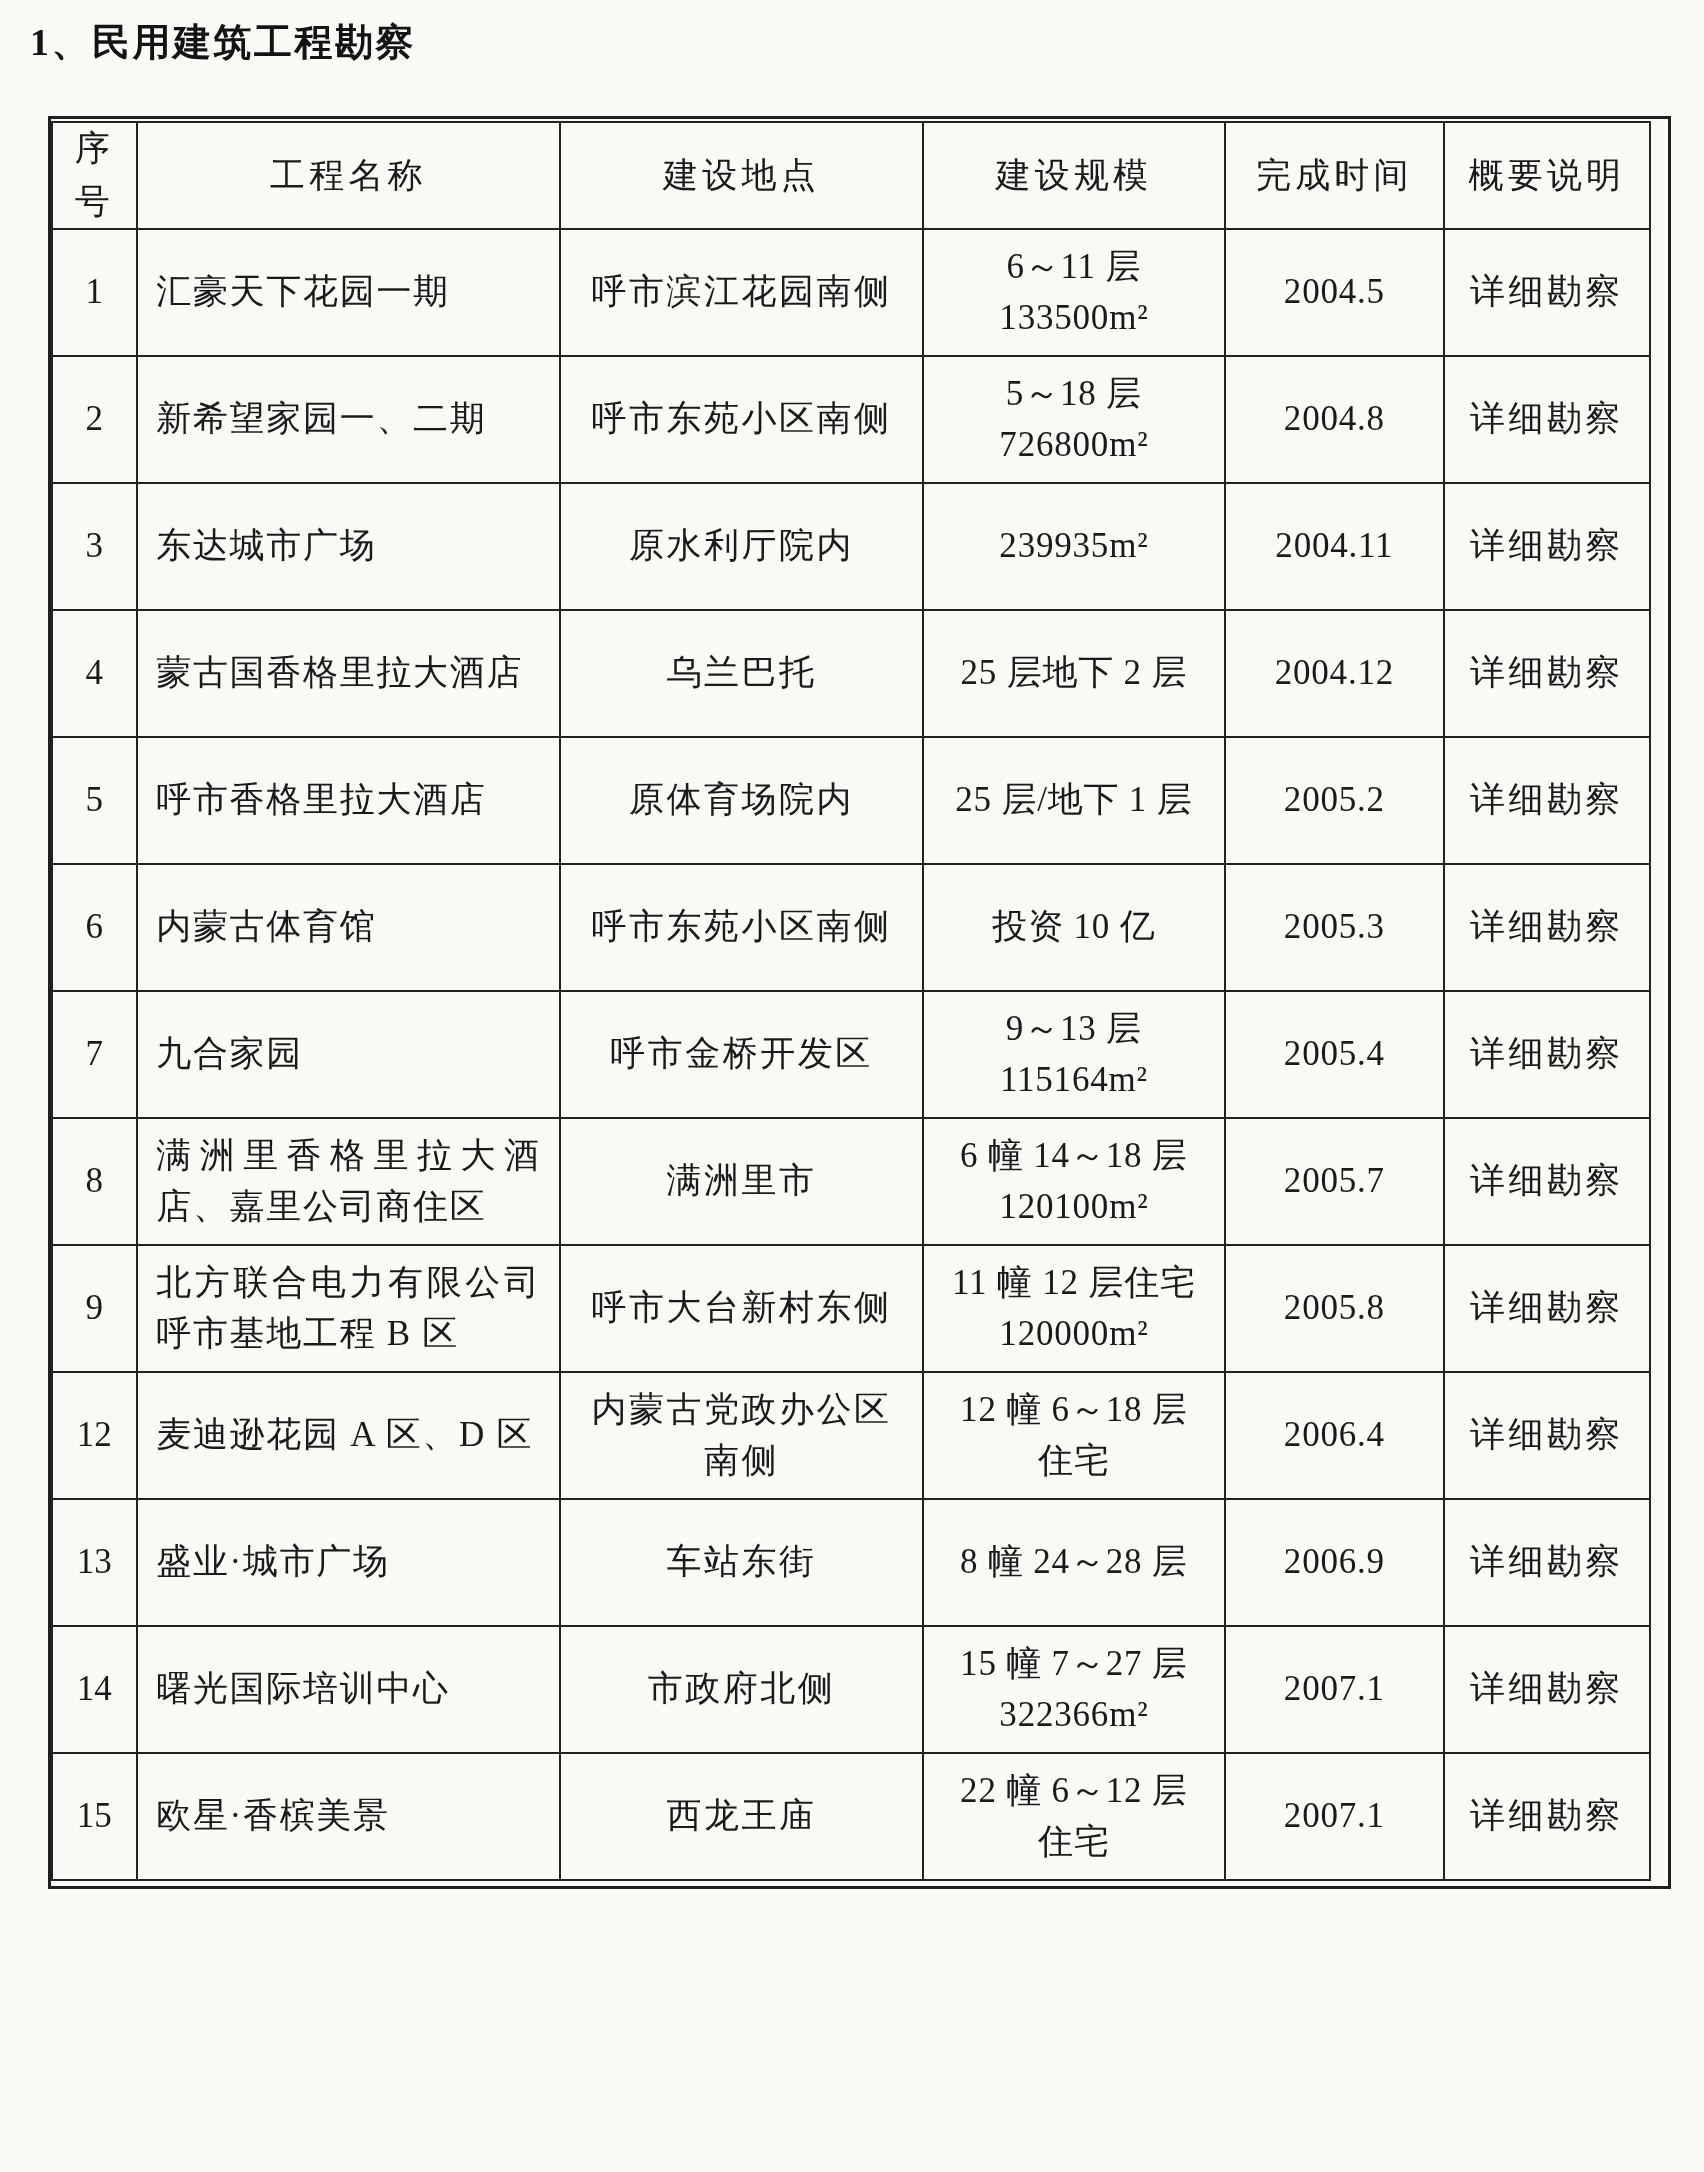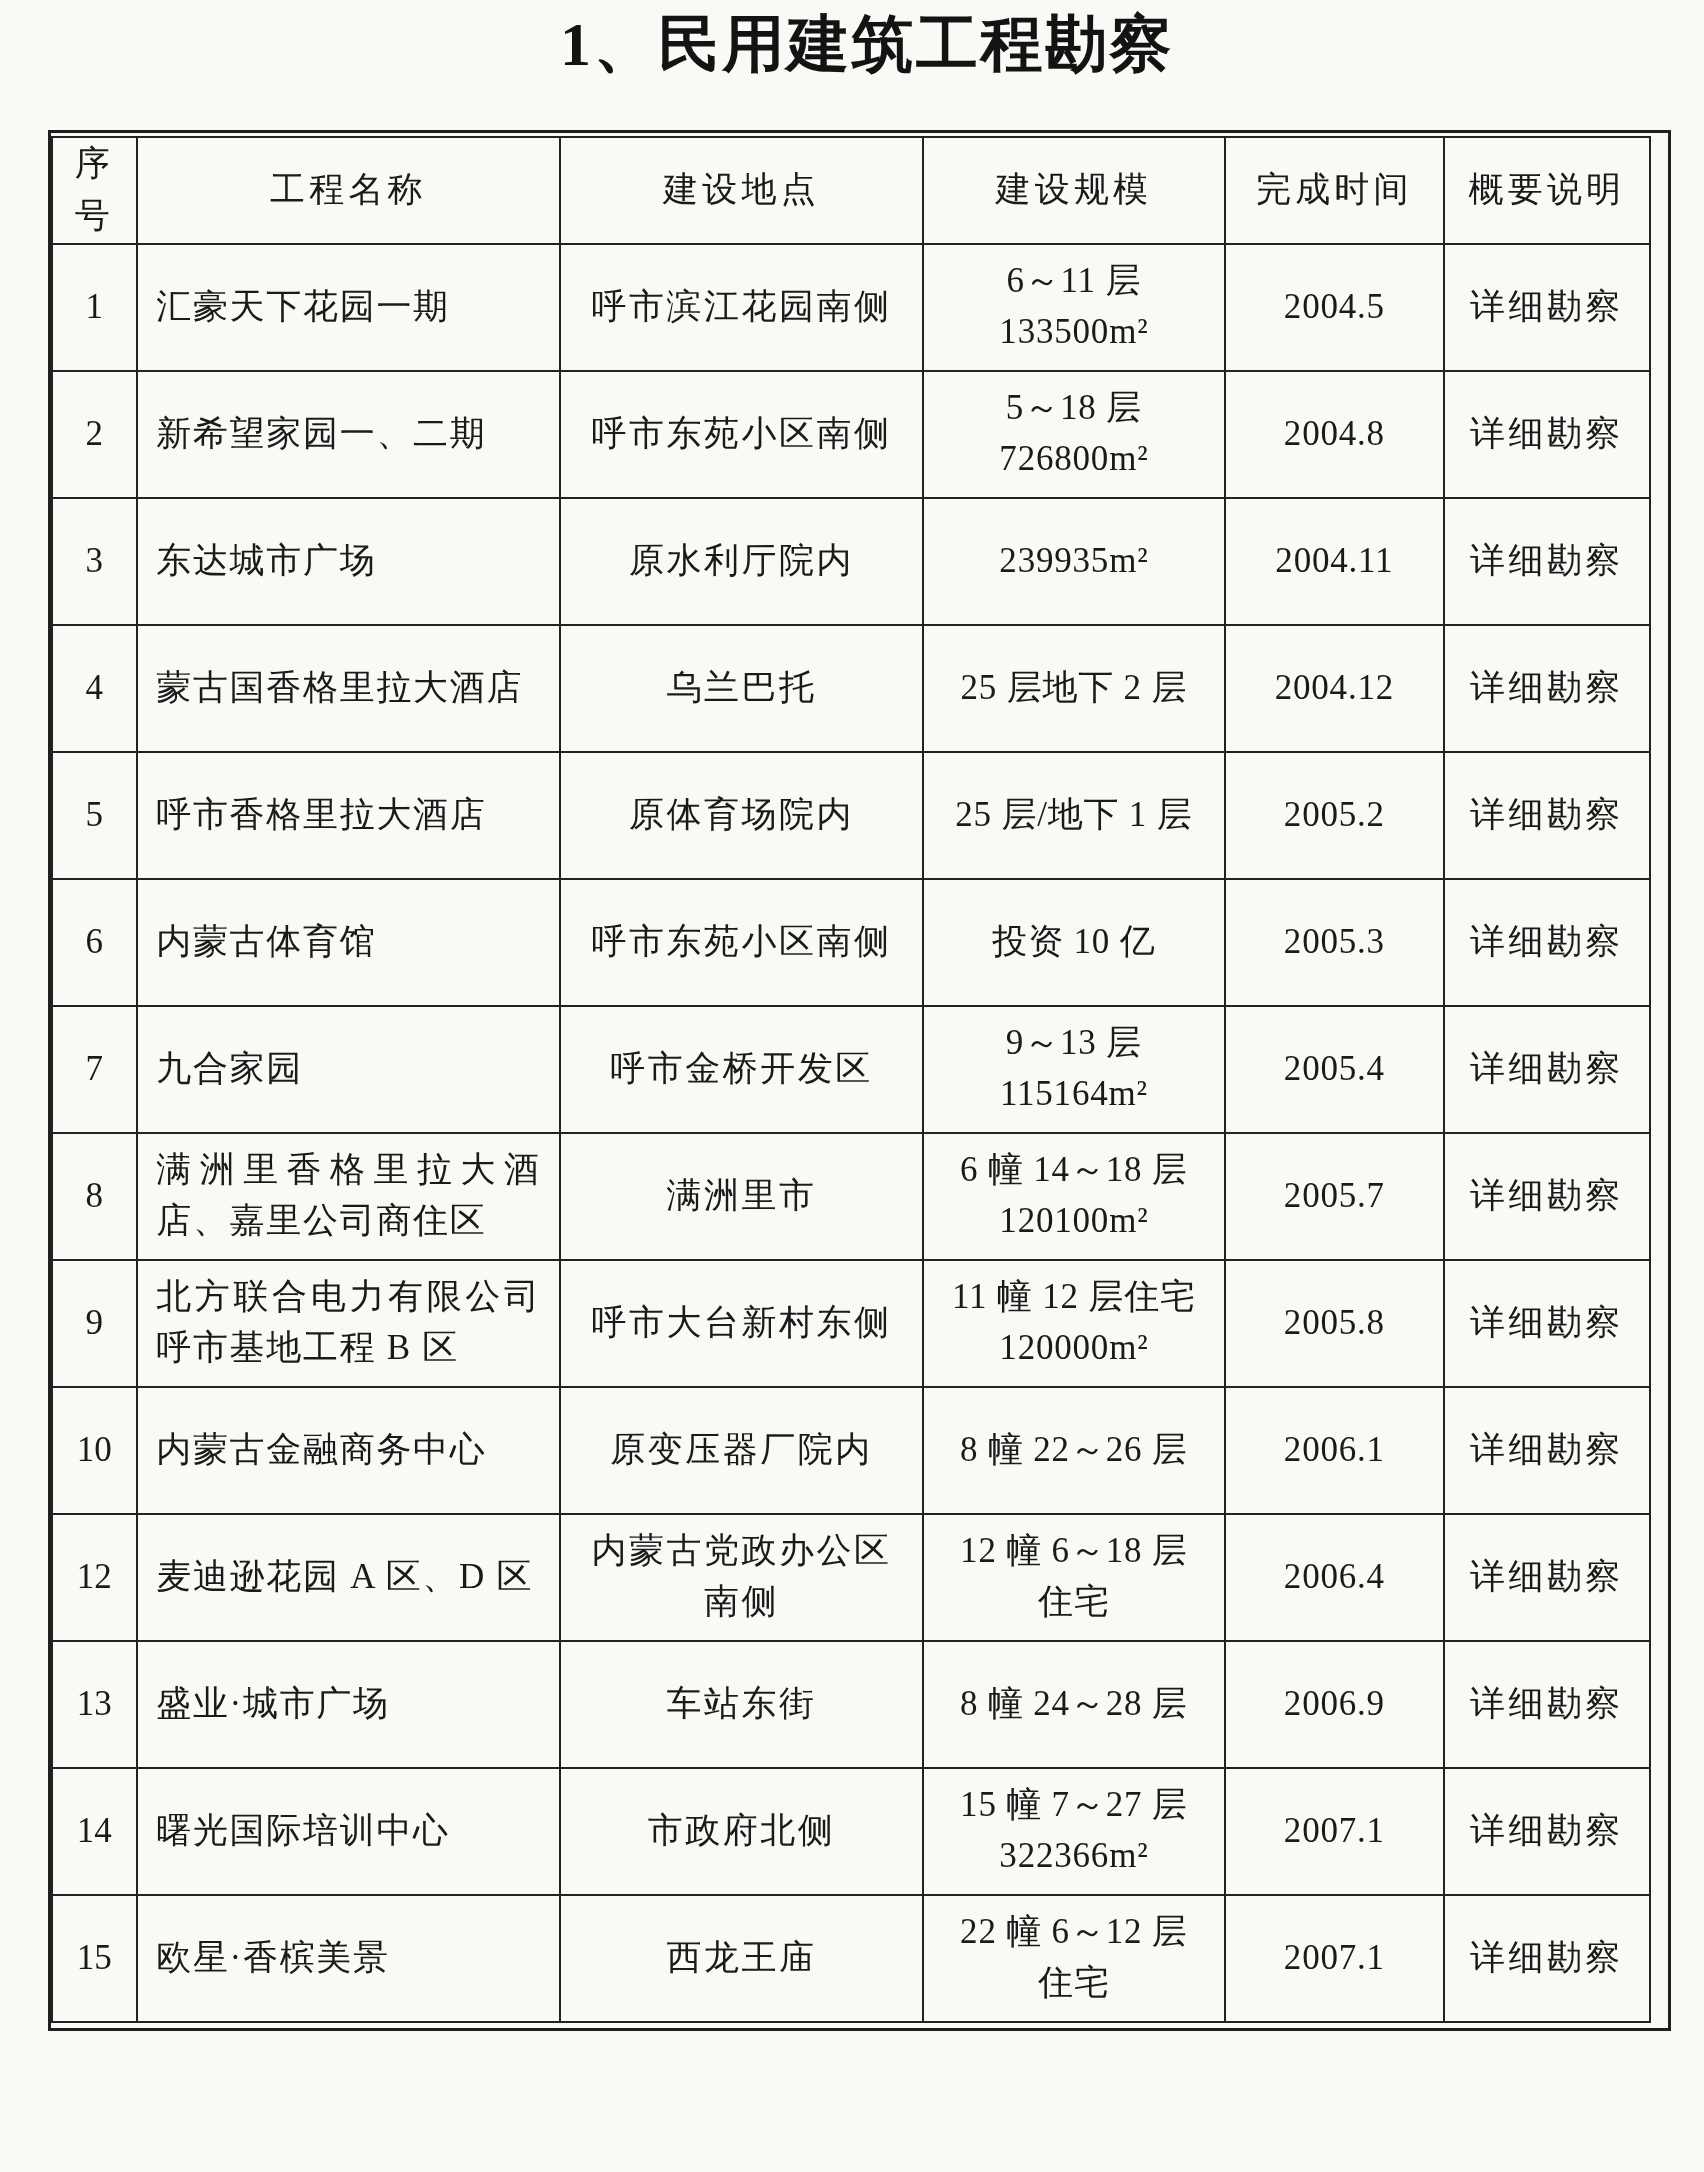--- a/index.html
+++ b/index.html
@@ -8,27 +8,26 @@
   }
   body {
     width: 1704px;
     height: 2172px;
     overflow: hidden;
     background: #faf9f6;
     color: #1a1a1a;
     font-family: "Liberation Serif", "DejaVu Serif", serif;
   }
   .title {
-    margin: 10px 0 0 30px;
-    font-size: 62px;
+    margin: 22px 0 0 30px;
+    font-size: 38px;
     line-height: 1.1;
     font-weight: bold;
     letter-spacing: 2.5px;
     color: #131313;
-    text-align: center;
   }
   .table-frame {
     box-sizing: border-box;
     margin: 52px 0 0 48px;
     width: 1623px;
     border: 3.4px solid #1f1f1f;
     padding: 2.5px 17px 5px 0;
     background: transparent;
   }
   table.projects {
@@ -189,28 +188,20 @@
         <tr>
           <td class="c-no">9</td>
           <td class="c-name">北方联合电力有限公司呼市基地工程 B 区</td>
           <td class="c-loc">呼市大台新村东侧</td>
           <td class="c-scale">11 幢 12 层住宅
 120000m²</td>
           <td class="c-time">2005.8</td>
           <td class="c-sum">详细勘察</td>
         </tr>
         <tr>
-          <td class="c-no">10</td>
-          <td class="c-name">内蒙古金融商务中心</td>
-          <td class="c-loc">原变压器厂院内</td>
-          <td class="c-scale">8 幢 22～26 层</td>
-          <td class="c-time">2006.1</td>
-          <td class="c-sum">详细勘察</td>
-        </tr>
-        <tr>
           <td class="c-no">12</td>
           <td class="c-name">麦迪逊花园 A 区、D 区</td>
           <td class="c-loc">内蒙古党政办公区
 南侧</td>
           <td class="c-scale">12 幢 6～18 层
 住宅</td>
           <td class="c-time">2006.4</td>
           <td class="c-sum">详细勘察</td>
         </tr>
         <tr>

